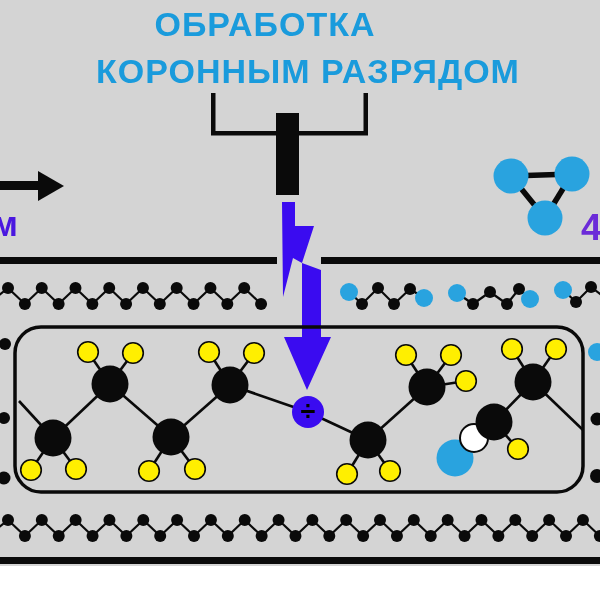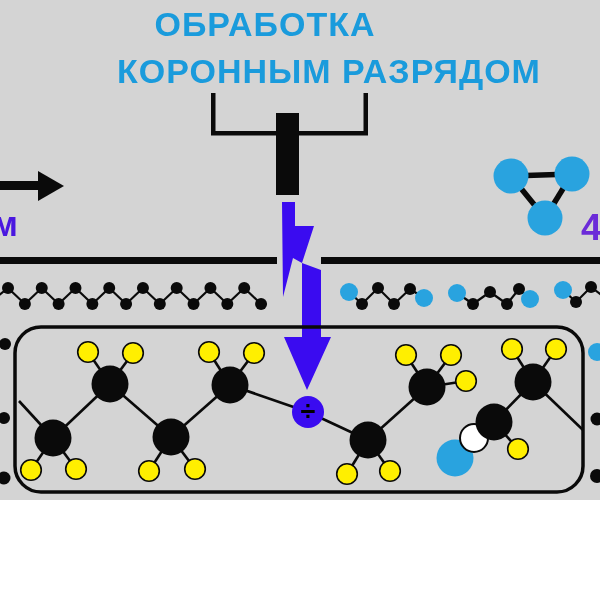--- a/index.html
+++ b/index.html
@@ -1,28 +1,28 @@
 <!DOCTYPE html>
 <html><head>
 <meta charset="utf-8">
 <style>
   html,body{margin:0;padding:0;}
   #stage{
-    position:relative;width:600px;height:500px;overflow:hidden;
+    position:relative;width:600px;height:566px;overflow:hidden;
     background:#D4D4D4;
     font-family:"Liberation Sans", sans-serif;
   }
   #diagram{position:absolute;left:0;top:0;}
   .title-line{
     position:absolute;transform:translateX(-50%);
     color:#1A9BDC;font-weight:bold;font-size:34px;letter-spacing:1px;
     white-space:nowrap;
   }
   #title1{left:265px;top:5px;}
-  #title2{left:308px;top:52px;margin-left:21px;}
+  #title2{left:308px;top:52px;}
   #left-label{
     position:absolute;left:-8px;top:204px;
     color:#4A17E0;font-weight:bold;font-size:35px;
   }
   #right-label{
     position:absolute;left:581px;top:207px;
     color:#6B2BD8;font-weight:bold;font-size:37px;
   }
   #division-symbol{
     position:absolute;left:292px;top:396px;width:32px;height:32px;

